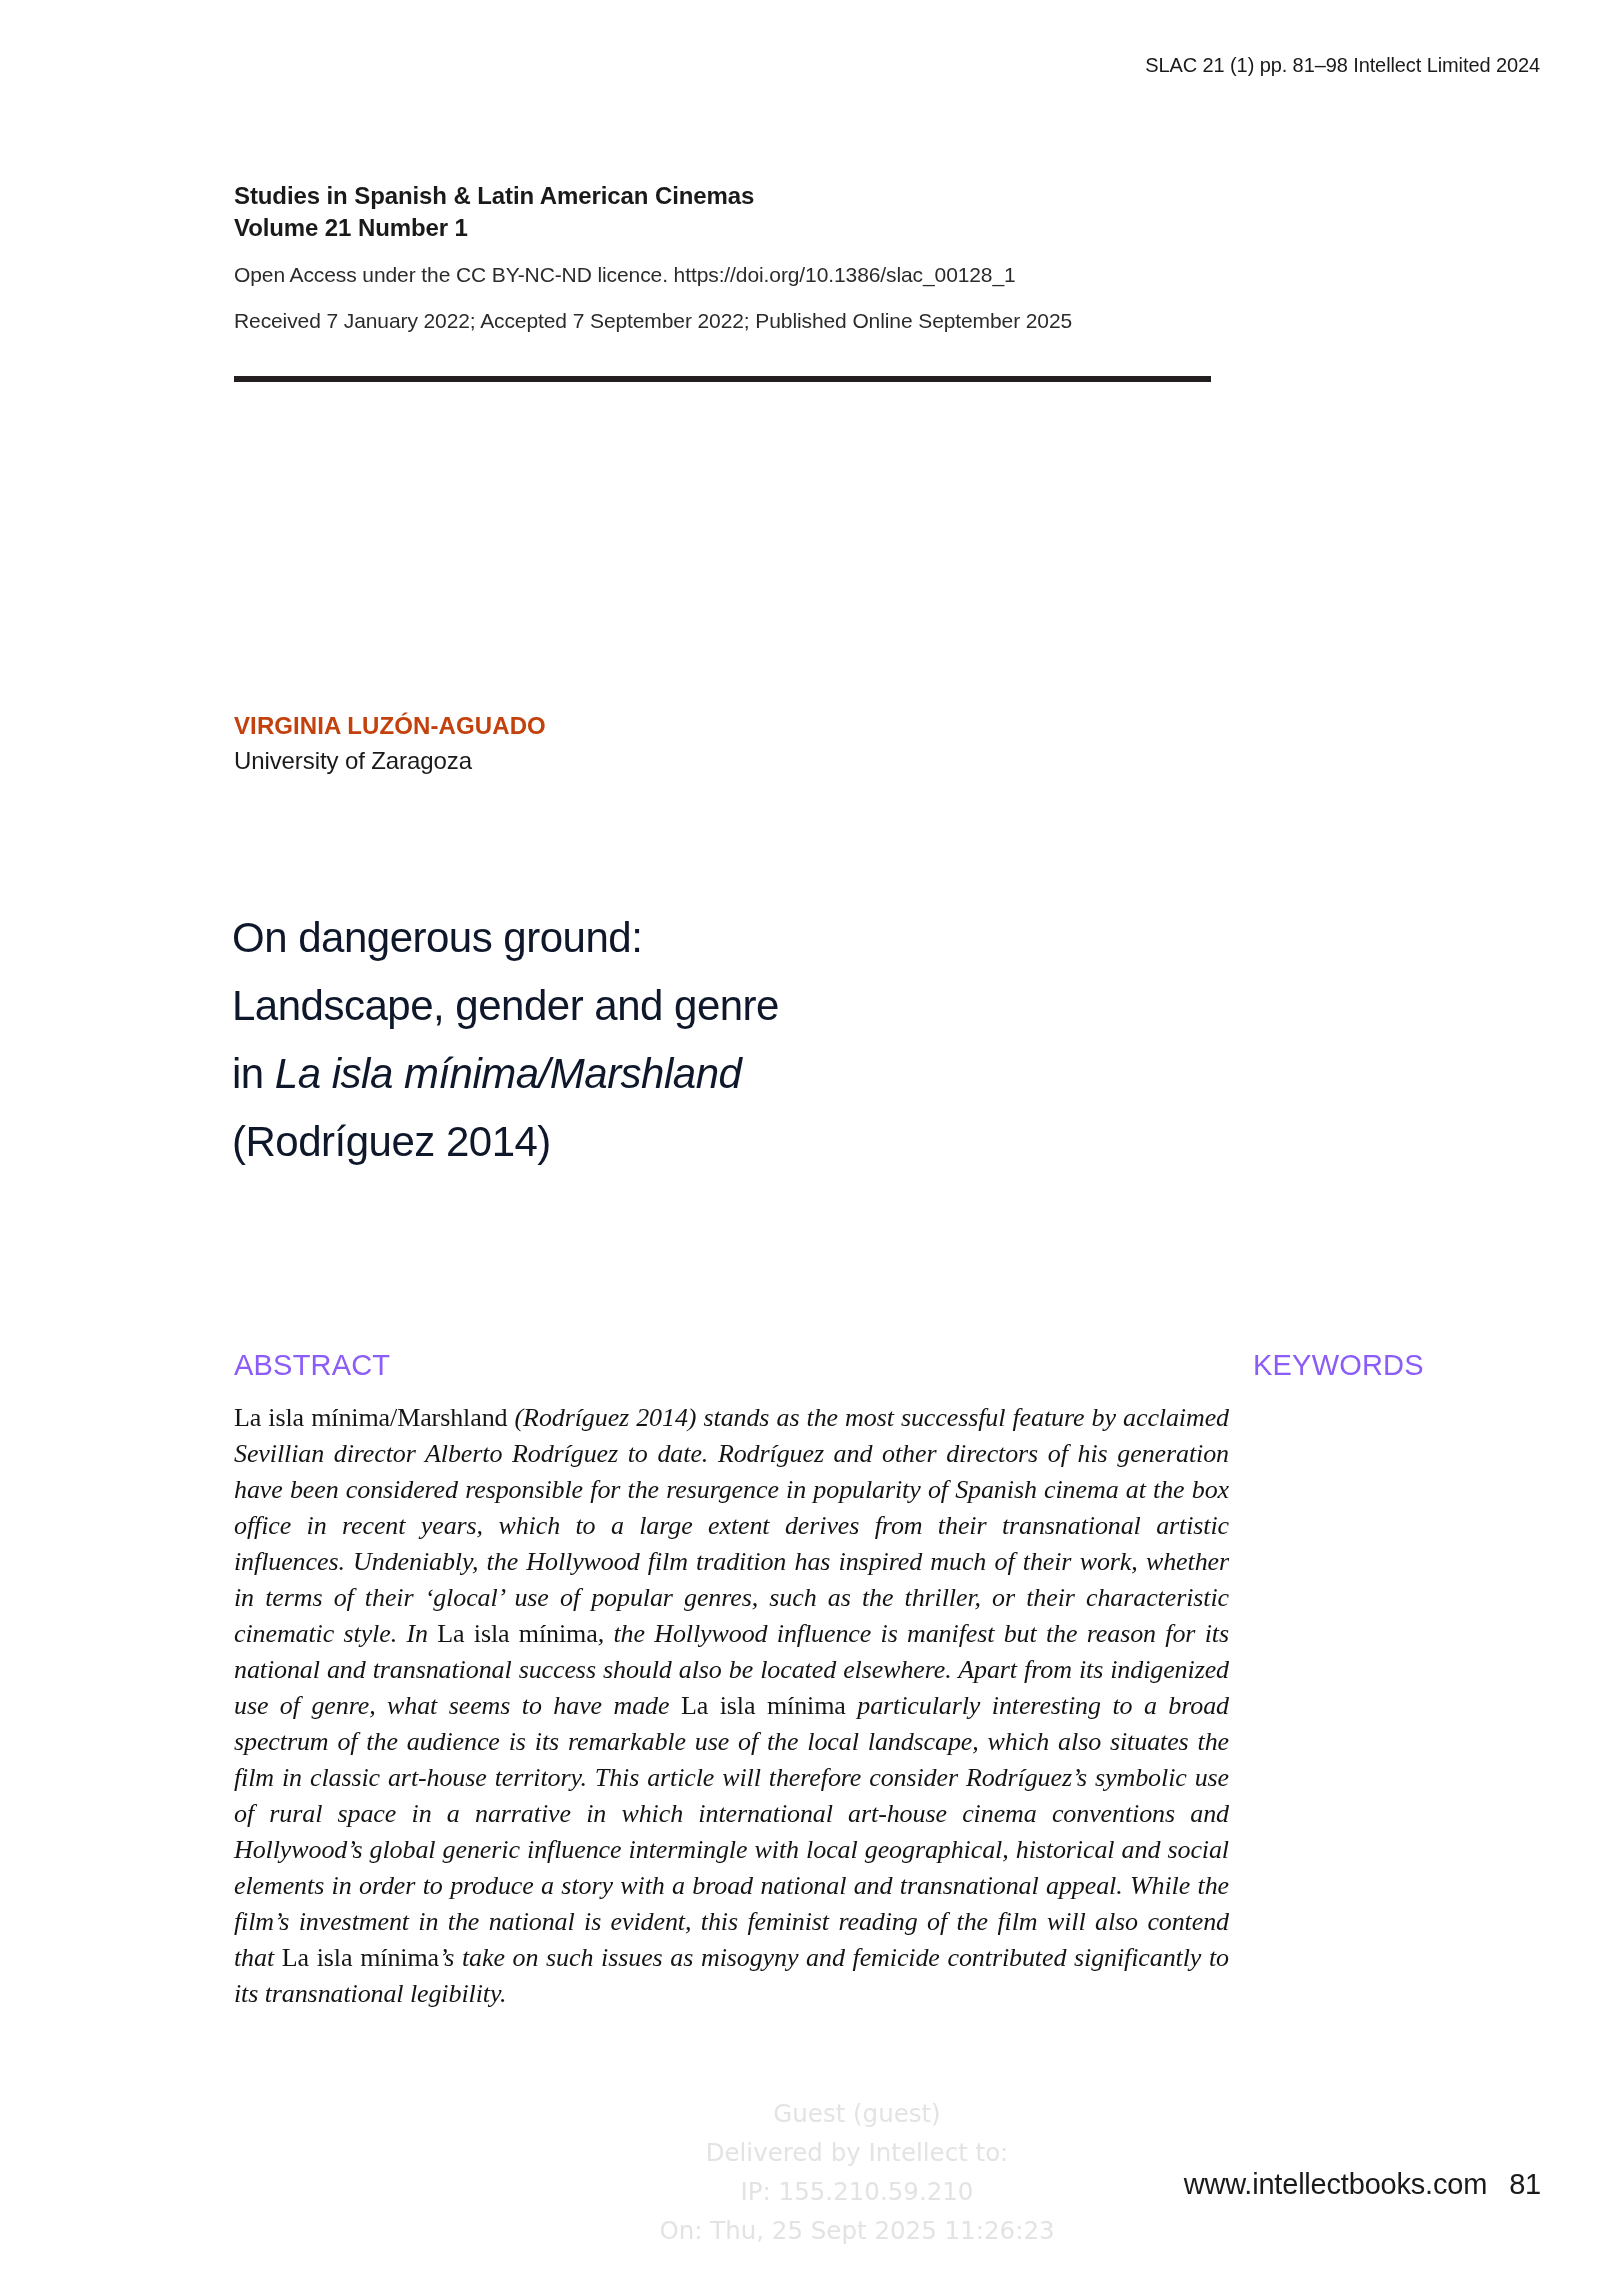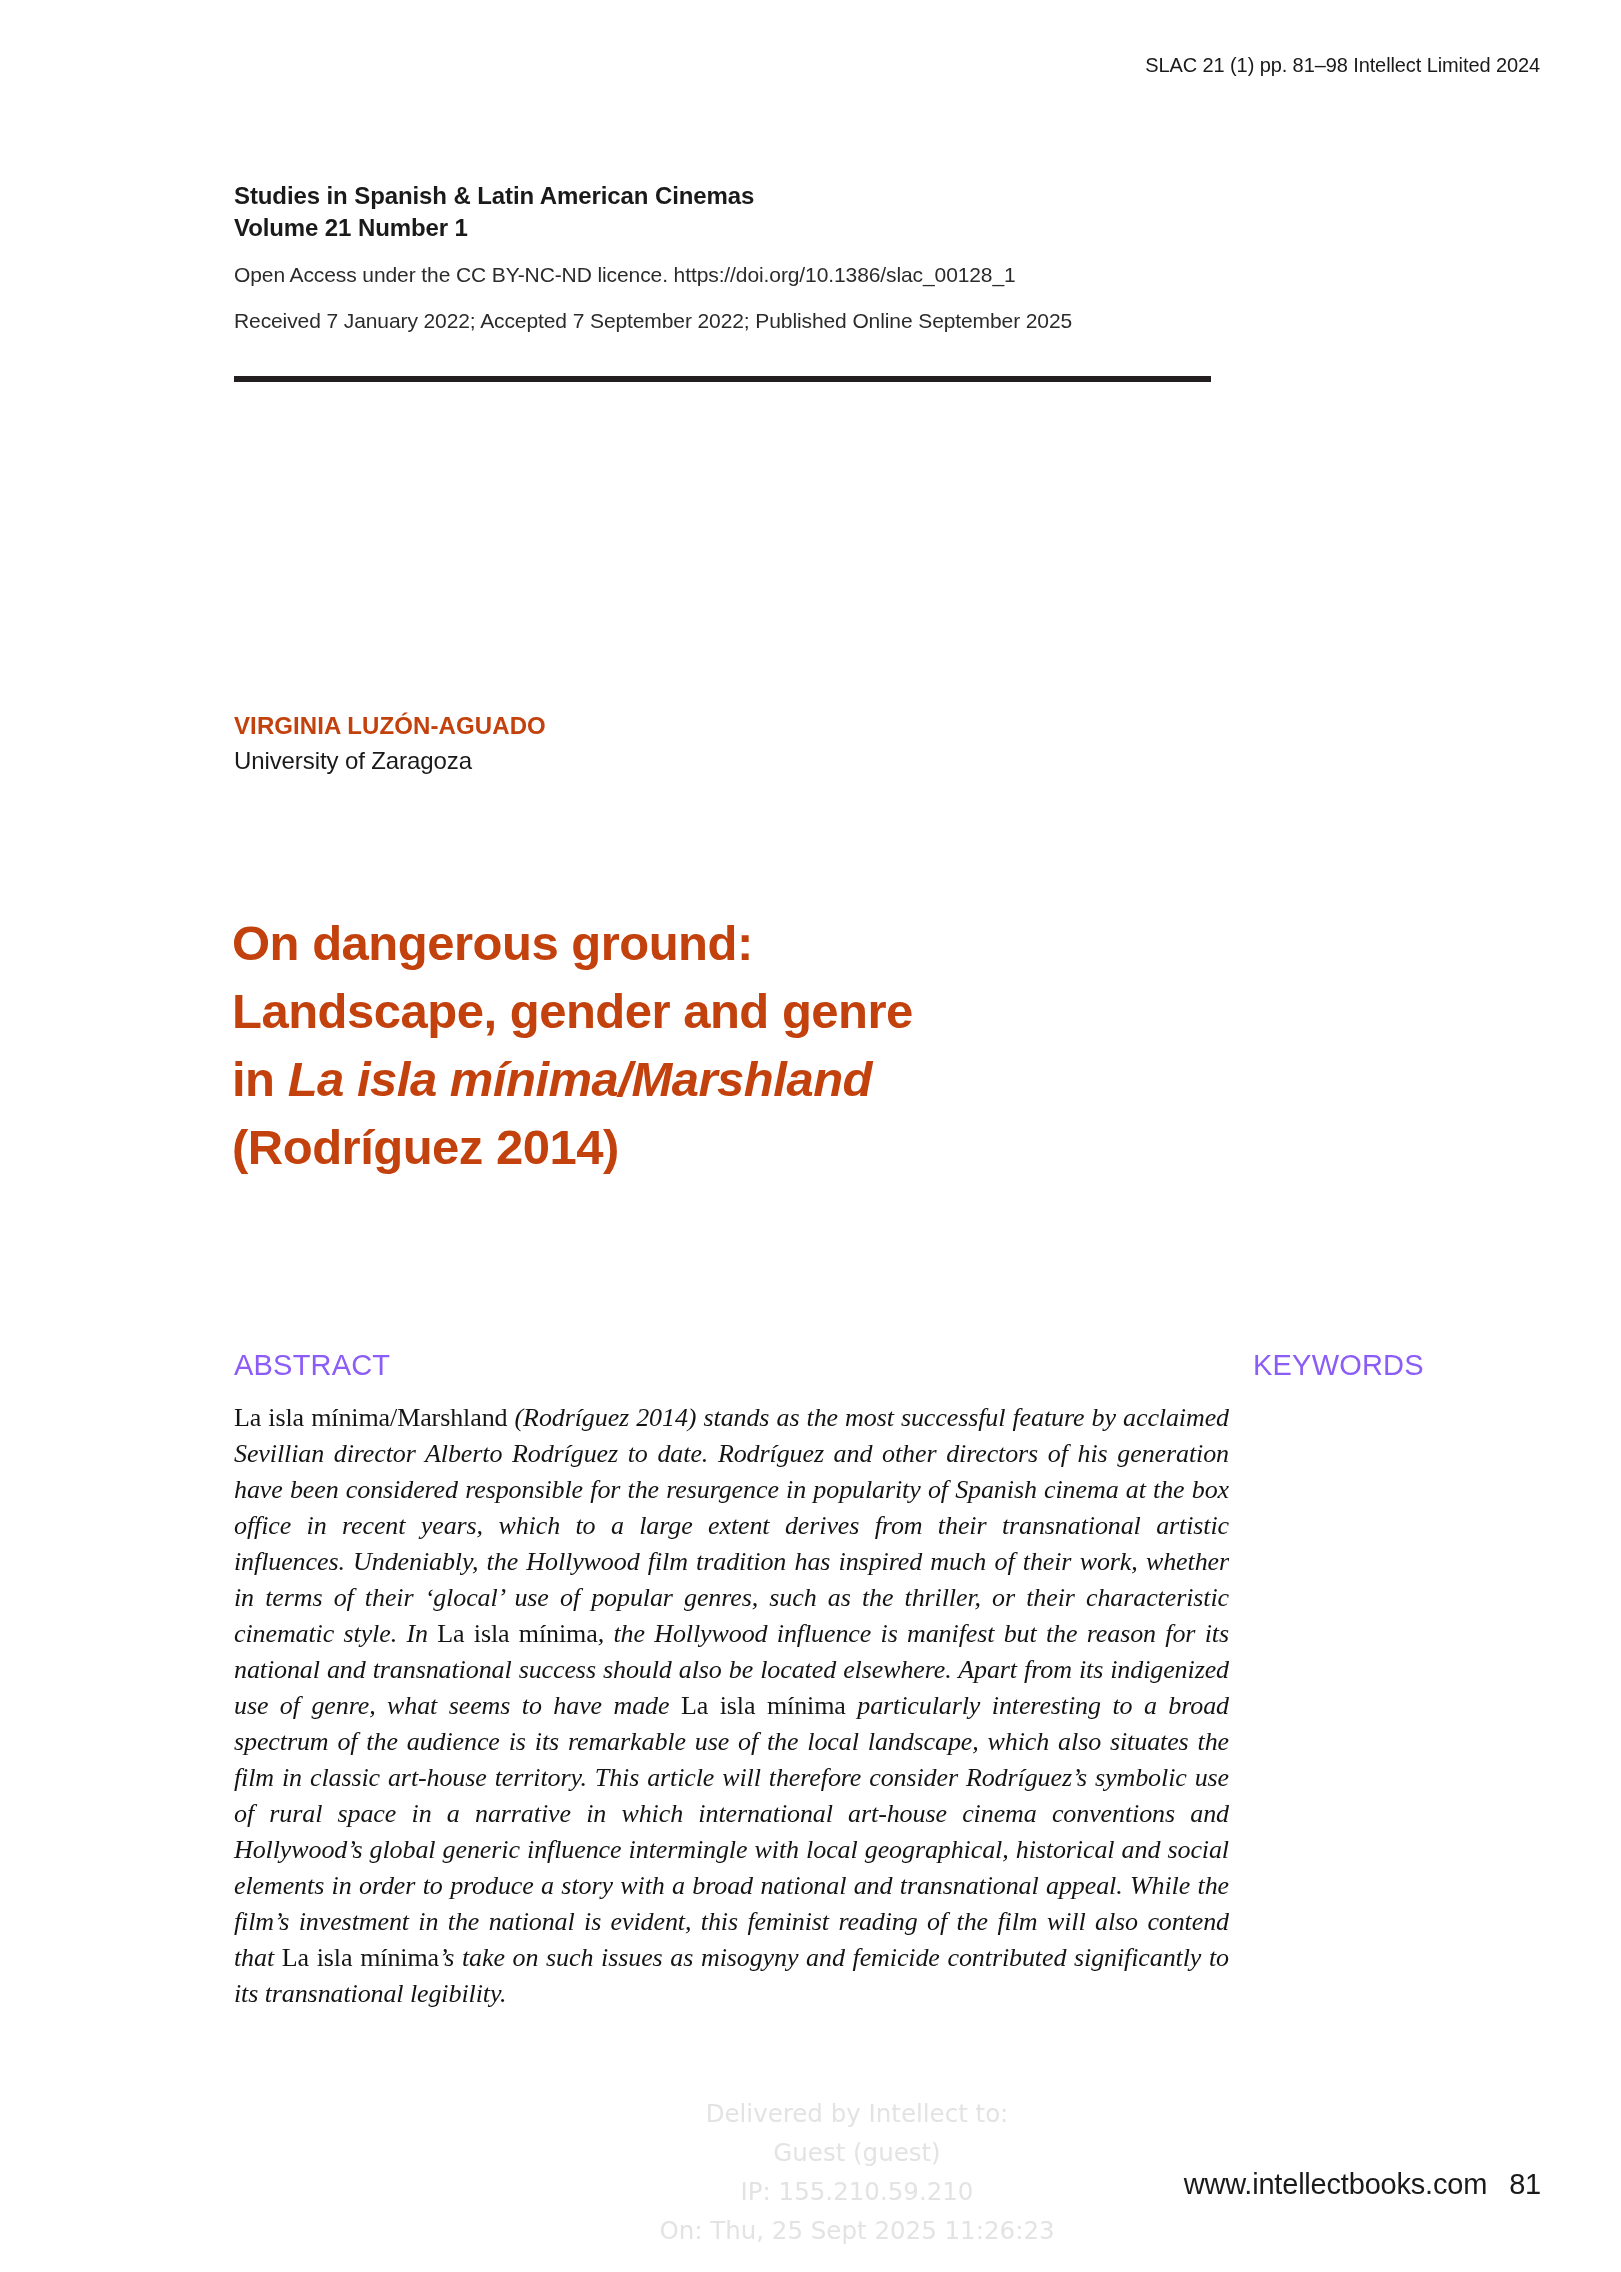--- a/index.html
+++ b/index.html
@@ -88,25 +88,25 @@
     letter-spacing: -0.1px;
     color: #1a1a1a;
   }
 
   
   .article-title {
     position: absolute;
     left: 232px;
     top: 876px;
     width: 1025px;
-    font-size: 49px;
-    font-weight: bold;
+    font-size: 42px;
+    font-weight: normal;
     line-height: 68px;
     letter-spacing: -0.5px;
-    color: #c2410c;
+    color: #0f172a;
   }
   .article-title .ital {
     font-style: italic;
   }
 
   
   .abstract-col {
     position: absolute;
     left: 234px;
     top: 1352px;
@@ -218,22 +218,22 @@
   <div class="abstract-col">
     <div class="sec-head">ABSTRACT</div>
     <div class="abstract-body"><span class="rom">La isla mínima/Marshland</span><span> (Rodríguez 2014) stands as the most successful feature by acclaimed Sevillian director Alberto Rodríguez to date. Rodríguez and other directors of his generation have been considered responsible for the resurgence in popularity of Spanish cinema at the box office in recent years, which to a large extent derives from their transnational artistic influences. Undeniably, the Hollywood film tradition has inspired much of their work, whether in terms of their ‘glocal’ use of popular genres, such as the thriller, or their characteristic cinematic style. In </span><span class="rom">La isla mínima</span><span>, the Hollywood influence is manifest but the reason for its national and transnational success should also be located elsewhere. Apart from its indigenized use of genre, what seems to have made </span><span class="rom">La isla mínima</span><span> particularly interesting to a broad spectrum of the audience is its remarkable use of the local landscape, which also situates the film in classic art-house territory. This article will therefore consider Rodríguez’s symbolic use of rural space in a narrative in which international art-house cinema conventions and Hollywood’s global generic influence intermingle with local geographical, historical and social elements in order to produce a story with a broad national and transnational appeal. While the film’s investment in the national is evident, this feminist reading of the film will also contend that </span><span class="rom">La isla mínima</span><span>’s take on such issues as misogyny and femicide contributed significantly to its transnational legibility.</span></div>
   </div>
 
   <div class="keywords-col">
     <div class="sec-head">KEYWORDS</div>
   </div>
 
   <div class="watermark">
+    <div>Guest (guest)</div>
     <div>Delivered by Intellect to:</div>
-    <div>Guest (guest)</div>
     <div>IP:  155.210.59.210</div>
     <div>On: Thu, 25 Sept 2025 11:26:23</div>
   </div>
 
   <div class="footer">
     <span>www.intellectbooks.com</span><span class="pagenum">81</span>
   </div>
 
 </div>
 

